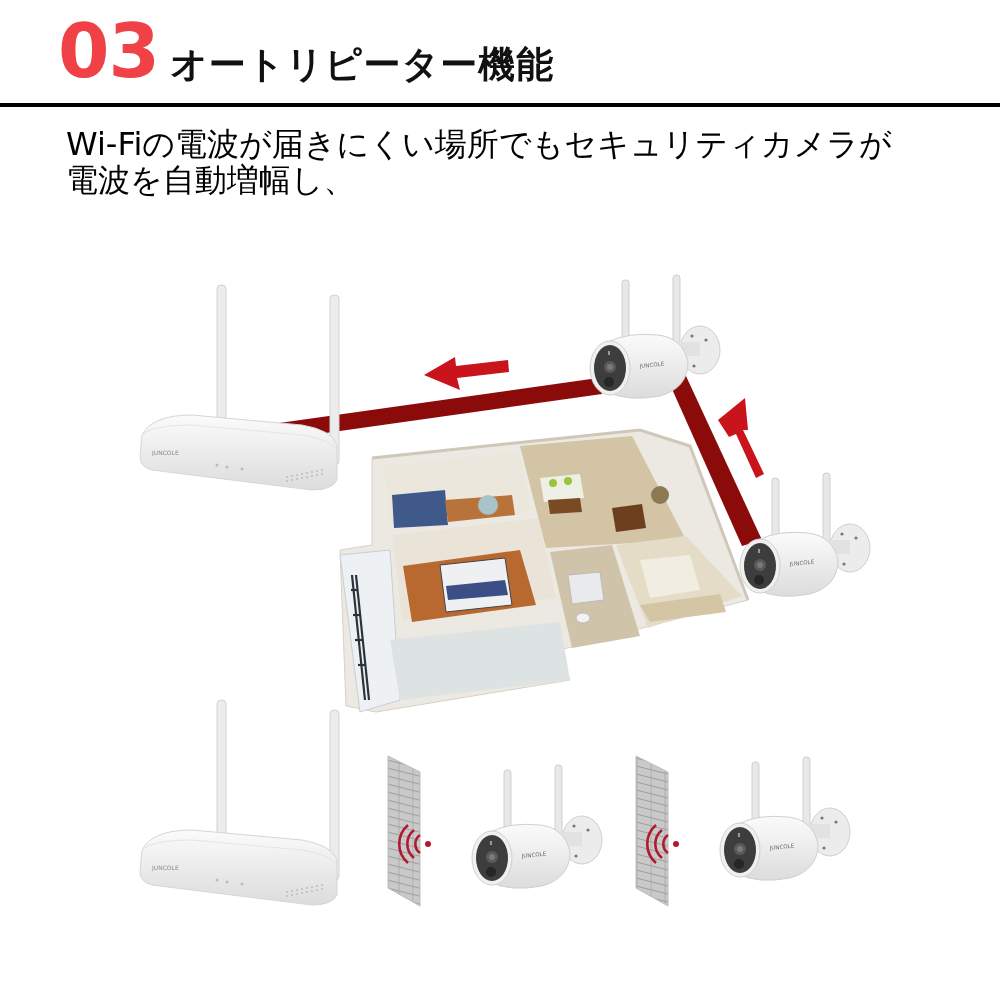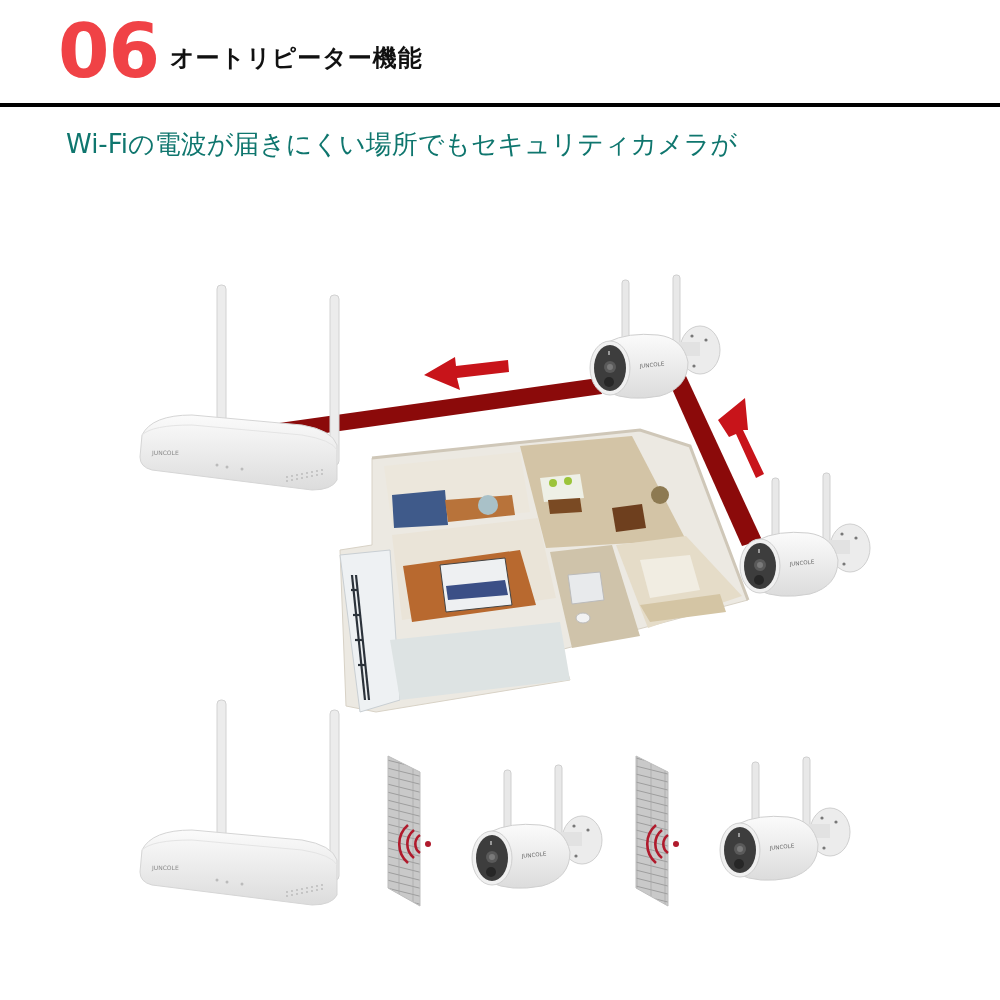--- a/index.html
+++ b/index.html
@@ -1,36 +1,37 @@
 <!DOCTYPE html>
 <html><head>
 <meta charset="utf-8">
 <style>
   html, body { margin:0; padding:0; background:#ffffff; }
   body { width:1000px; height:1000px; position:relative; overflow:hidden;
          font-family:"DejaVu Sans", "Liberation Sans", sans-serif; color:#1a1a1a; }
   .abs { position:absolute; }
   .section-number { left:58px; top:14px; font-size:74px; font-weight:bold; color:#f04246;
        font-family:"DejaVu Sans", sans-serif; letter-spacing:-1px; line-height:1; }
-  .section-title { left:170px; top:46px; font-size:24px; font-weight:bold; color:#111;
+  .section-title { left:170px; top:46px; font-size:37px; font-weight:bold; color:#111;
        letter-spacing:1px; line-height:1; }
   .divider { left:0; top:103px; width:1000px; height:4px; background:#000; }
-  .desc { left:66px; top:126px; font-size:26px; line-height:36px; color:#0f766e; font-weight:normal; }
+  .desc { left:66px; top:126px; font-size:32px; line-height:36px; color:#000000; font-weight:normal; }
   .desc div { white-space:nowrap; }
   svg.art { position:absolute; left:0; top:0; }
 </style>
 </head>
 <body>
 
-<div class="abs section-number">06</div>
+<div class="abs section-number">03</div>
 <div class="abs section-title">オートリピーター機能</div>
 <div class="abs divider"></div>
 
 <div class="abs desc">
   <div>Wi-Fiの電波が届きにくい場所でもセキュリティカメラが</div>
+  <div>電波を自動増幅し、</div>
 </div>
 
 <svg class="art" width="1000" height="1000" viewBox="0 0 1000 1000">
   <defs>
     <linearGradient id="wallG" x1="0" y1="0" x2="1" y2="0">
       <stop offset="0" stop-color="#cfcfcf"></stop>
         <stop offset="0.5" stop-color="#b4b4b4"></stop>
         <stop offset="1" stop-color="#dadada"></stop>
     </linearGradient>
     <linearGradient id="bodyG" x1="0" y1="0" x2="0" y2="1">

